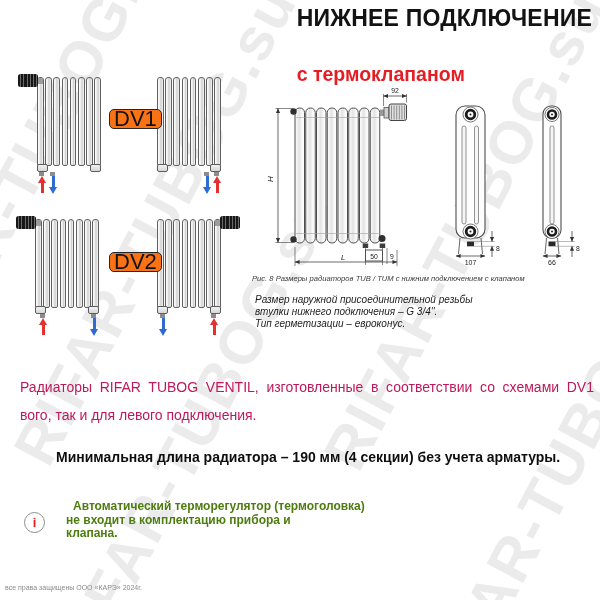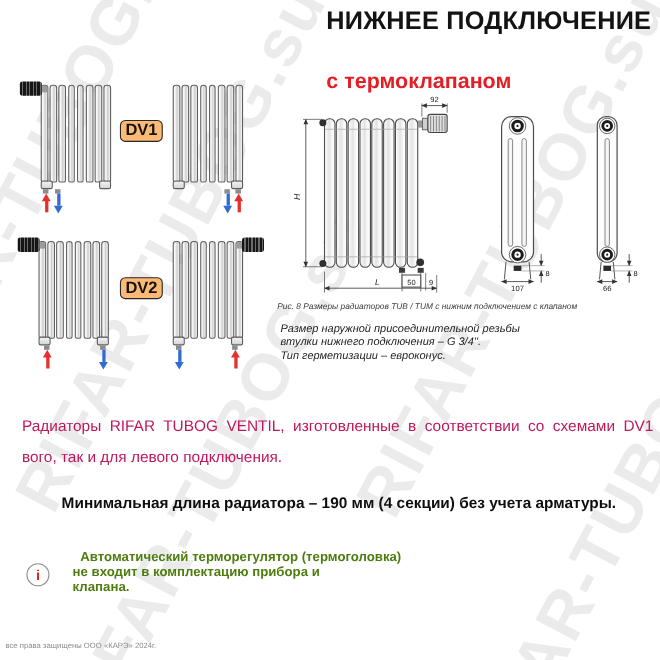--- a/index.html
+++ b/index.html
@@ -28,22 +28,22 @@
   .f-l{left:0}.f-r{right:0}
   .sstub{position:absolute;bottom:-3.5px;width:5px;height:4px;background:#8c8c8c;}
   .arw{position:absolute;bottom:-21px;width:9px;height:17px;}
   .arw i{position:absolute;left:3.1px;width:2.8px;}
   .up i{bottom:0;height:11px;background:#e53030;}
   .dn i{top:0;height:11px;background:#2f6bd0;}
   .up::before{content:"";position:absolute;top:-.5px;left:0;border-left:4.5px solid transparent;
               border-right:4.5px solid transparent;border-bottom:7.5px solid #e53030;}
   .dn::before{content:"";position:absolute;bottom:-.5px;left:0;border-left:4.5px solid transparent;
               border-right:4.5px solid transparent;border-top:7.5px solid #2f6bd0;}
-  .slabel{position:absolute;border:1.4px solid #262626;border-radius:5px;background:#fdba74;
-          font-size:15px;font-weight:bold;padding:0 4px;line-height:18px;color:#131313;}
+  .slabel{position:absolute;border:1.4px solid #262626;border-radius:5px;background:#f97316;
+          font-size:22px;font-weight:normal;padding:0 4px;line-height:18px;color:#131313;}
   
   .tech{position:absolute;left:263px;top:80px;}
   .tech text{font-family:"Liberation Sans",sans-serif;fill:#1a1a1a;}
   
   .figcap{position:absolute;left:252px;top:274px;font-size:7.6px;font-style:italic;color:#3a3a3a;}
   .tnotes{position:absolute;left:255px;top:294px;font-size:10px;font-style:italic;line-height:11.8px;color:#1c1c1c;}
   .para{position:absolute;left:20px;top:374px;width:574px;font-size:14px;line-height:27.5px;color:#be185d;}
   .para .j{text-align:justify;text-align-last:justify;}
   .minlen{position:absolute;left:20px;top:449px;font-size:14px;font-weight:bold;color:#0e0e0e;padding-left:36px;}
   .icirc{position:absolute;left:24px;top:512px;width:21px;height:21px;box-sizing:border-box;

